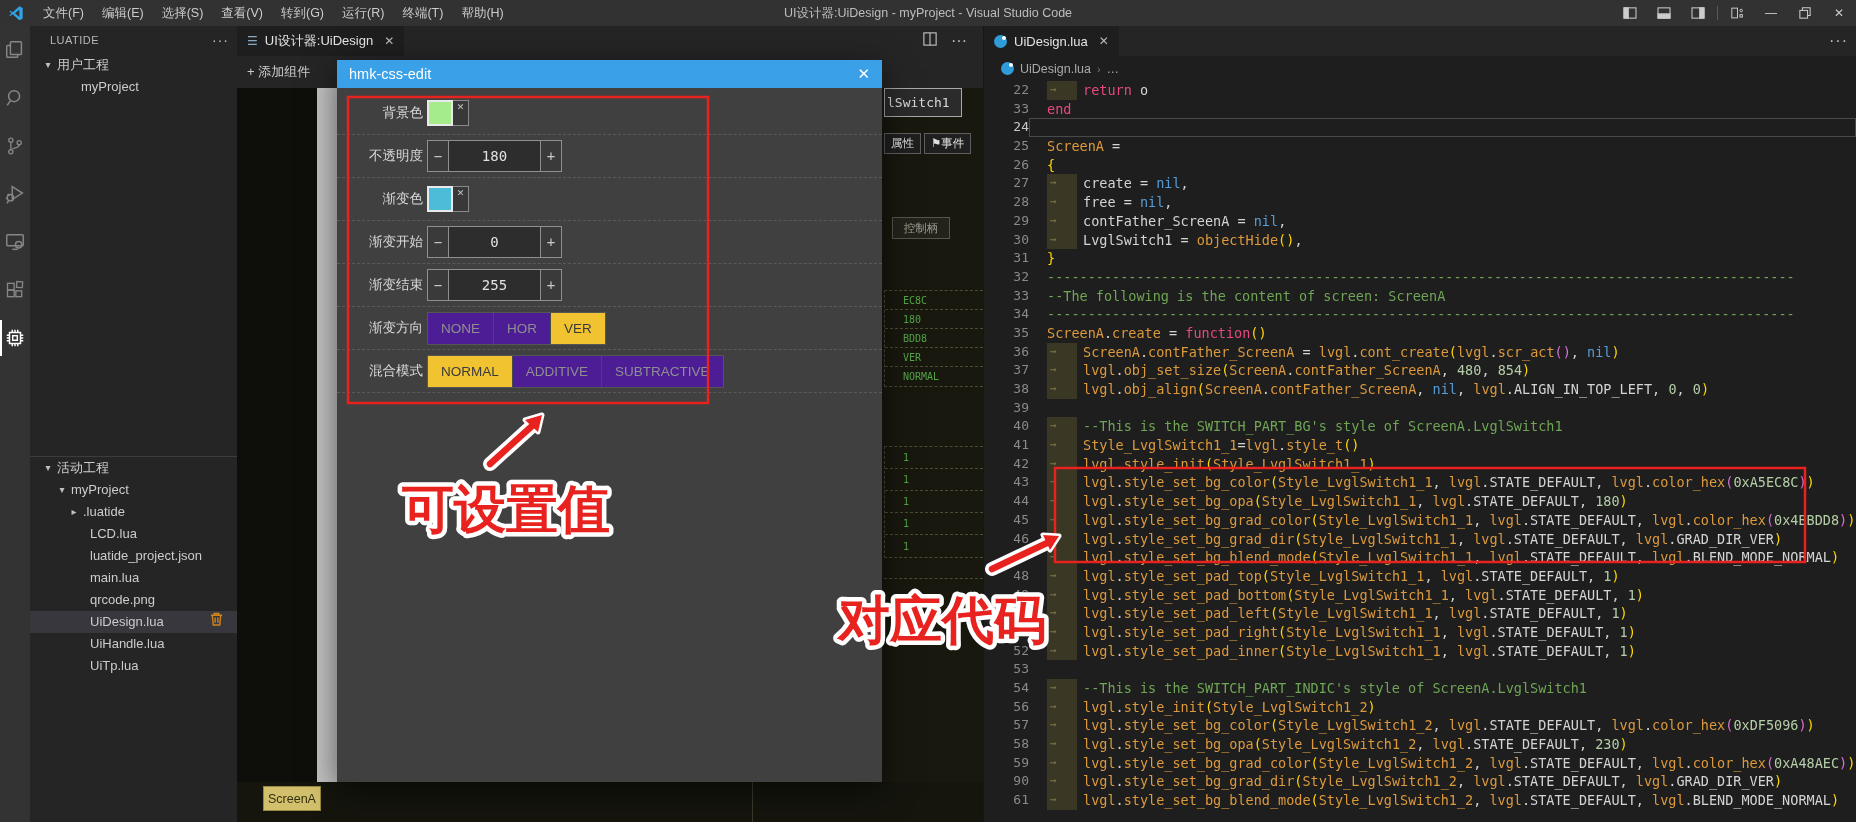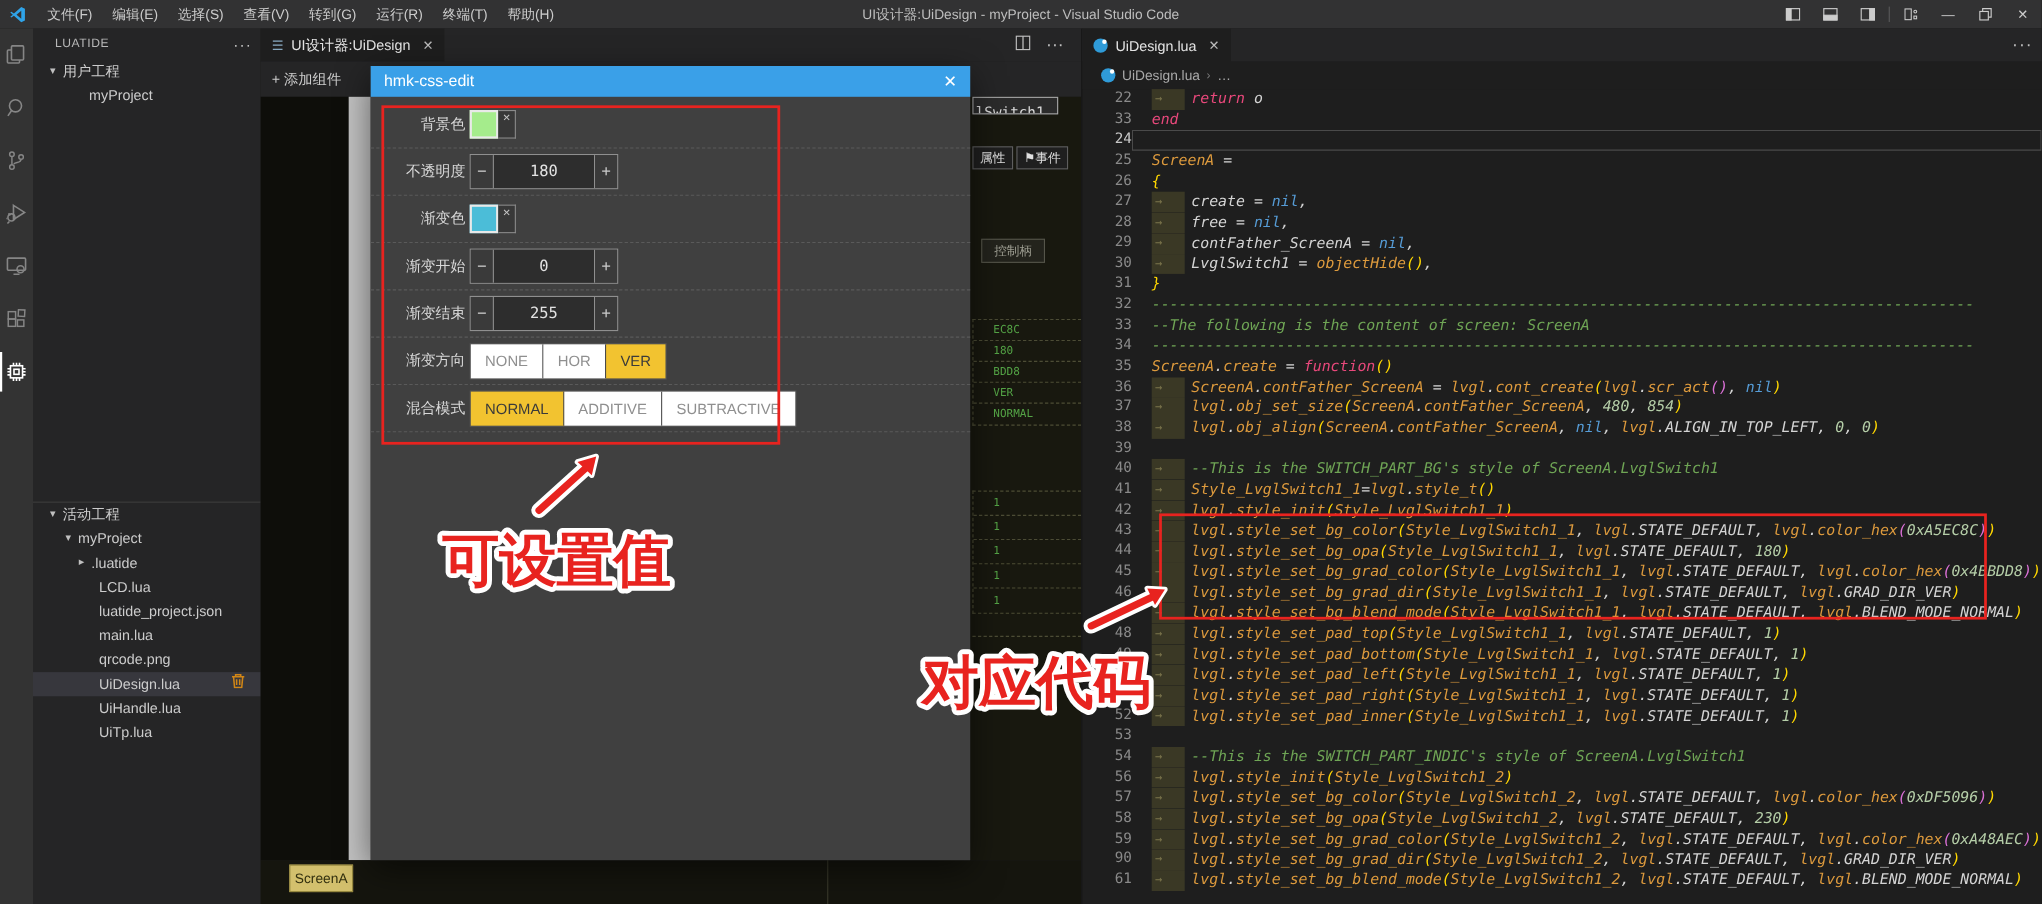--- a/index.html
+++ b/index.html
@@ -46,21 +46,21 @@
   .group-actions{position:absolute;right:16px;top:0;height:30px;display:flex;align-items:center;gap:14px;color:#c0c0c0;}
   .ga-split svg{stroke:#c0c0c0;fill:none;stroke-width:1.3;}
   .dz-toolbar{position:absolute;left:0;top:30px;right:0;height:32px;background:#252526;color:#cccccc;font-size:13px;display:flex;align-items:center;padding-left:10px;}
   .dz-canvas-dark{position:absolute;left:0;top:62px;width:80px;height:694px;background:#0e0e0a;}
   .dz-canvas-strip{position:absolute;left:80px;top:62px;width:20px;height:694px;background:#c3c3c3;}
   .dz-right{position:absolute;left:645px;top:62px;width:101px;height:694px;background:#18180f;}
   .dz-bottom{position:absolute;left:0;top:756px;width:746px;height:40px;background:#15150e;}
   .dz-vline{position:absolute;left:515px;top:756px;width:1px;height:40px;background:#3a3a2c;}
   .screen-tag{position:absolute;left:26px;top:760px;width:58px;height:25px;background:#d3c06d;border:1px solid #97893f;
     color:#33300f;font-size:12.5px;display:flex;align-items:center;justify-content:center;}
-  .frag-input{position:absolute;left:647px;top:62px;width:78px;height:16px;background:#2b2b2b;border:1px solid #a8a8a8;
+  .frag-input{position:absolute;left:647px;top:62px;width:78px;height:29px;background:#2b2b2b;border:1px solid #a8a8a8;
     color:#d8d8d8;font-size:13px;font-family:"DejaVu Sans Mono",monospace;line-height:27px;padding-left:2px;overflow:hidden;}
   .frag-tabs{position:absolute;left:647px;top:107px;display:flex;gap:3px;}
   .frag-tab{height:21px;background:#1f1f1f;border:1px solid #5e5e5e;color:#e0e0e0;font-size:11.5px;
     display:flex;align-items:center;padding:0 6px;white-space:nowrap;}
   .frag-btn{position:absolute;left:655px;top:191px;width:58px;height:22px;background:#23231c;border:1px solid #55554a;
     color:#9f9f93;font-size:11.5px;display:flex;align-items:center;justify-content:center;white-space:nowrap;}
   .frag-table{position:absolute;left:647px;border:1px dashed #4c4c35;border-right:none;}
   .ft-row{border-bottom:1px dashed #4c4c35;color:#54a446;font-family:"DejaVu Sans Mono",monospace;
     font-size:10px;display:flex;align-items:center;padding-left:18px;overflow:hidden;white-space:nowrap;}
   .ft-row:last-child{border-bottom:none;}
@@ -71,21 +71,21 @@
   .editor .tabbar{background:#252526;}
   .lua-icon{width:13px;height:13px;border-radius:50%;background:#2f9bd8;position:relative;flex:0 0 13px;}
   .lua-icon::after{content:"";position:absolute;right:1px;top:1px;width:4px;height:4px;border-radius:50%;background:#ffffff;}
   .ed-more{position:absolute;right:8px;top:0;height:30px;display:flex;align-items:center;color:#c0c0c0;letter-spacing:1px;}
   .breadcrumb{position:absolute;left:0;top:30px;right:0;height:25px;background:#1e1e1e;display:flex;align-items:center;
     gap:6px;padding-left:17px;color:#a9a9a9;font-size:12.5px;}
   .bc-sep{color:#7a7a7a;font-size:11px;}
   .code{position:absolute;left:0;top:55px;right:0;bottom:0;font-family:"DejaVu Sans Mono",monospace;font-size:13.5px;overflow:hidden;}
   .cl{height:18.7px;line-height:18.7px;display:flex;}
   .ln{flex:0 0 45px;text-align:right;color:#8a8a8a;font-size:13px;}
-  .lc{flex:1;padding-left:18px;white-space:pre;overflow:hidden;font-style:italic;}
+  .lc{flex:1;padding-left:18px;white-space:pre;overflow:hidden;}
   .cl.cur .ln{color:#c8c8c8;}
   .cl.cur .lc{box-shadow:inset 0 0 0 1px #4a4a4a;}
   .tb{display:inline-block;width:30px;height:18.7px;background:#3a3825;color:#7b744c;font-size:11px;
     padding-left:3px;margin-right:6px;vertical-align:top;}
   .c{color:#6fa555;} .k{color:#e8487b;} .f{color:#dd9a3d;} .d{color:#d4d4d4;}
   .n{color:#569cd6;} .num{color:#b5cea8;}
   .b0{color:#ffd700;} .b1{color:#da70d6;}
 
   
   .dialog{position:absolute;left:337px;top:60px;width:545px;height:722px;background:#404040;box-shadow:0 8px 30px rgba(0,0,0,.55);}
@@ -97,21 +97,21 @@
   .dfield{display:flex;align-items:center;}
   .swatch{width:26px;height:26px;border:2px solid #e9e9e9;}
   .swx{width:16px;height:26px;border:1px solid #8a8a8a;border-left:none;background:#383838;color:#c5c5c5;
     font-size:9px;display:flex;align-items:flex-start;justify-content:center;padding-top:1px;}
   .stepper{display:flex;width:135px;height:32px;border:1px solid #8f8f8f;}
   .st-btn{flex:0 0 20px;background:#3a3a3a;color:#c9c9c9;display:flex;align-items:center;justify-content:center;
     font-size:14px;font-family:"DejaVu Sans Mono",monospace;}
   .st-val{flex:1;background:#2d2d2d;color:#e2e2e2;display:flex;align-items:center;justify-content:center;
     font-size:14px;font-family:"DejaVu Sans Mono",monospace;border-left:1px solid #8f8f8f;border-right:1px solid #8f8f8f;}
   .segbar{display:flex;height:33px;border:1px solid #555;}
-  .seg{background:#ffffff;color:#8f8f8f;font-size:13.5px;display:flex;align-items:center;justify-content:center;
+  .seg{background:#4c1d95;color:#8f8f8f;font-size:13.5px;display:flex;align-items:center;justify-content:center;
     padding:0 13px;border-right:1px solid #4a4a4a;}
   .seg:last-child{border-right:none;}
   .seg.on{background:#f2c330;color:#3a3a3a;}
   .dlg-footer{position:absolute;left:0;right:0;top:683px;border-top:1px solid #565656;height:39px;}
   .dbtn{position:absolute;top:5px;width:70px;height:29px;background:#42a4f2;color:#ffffff;font-size:13.5px;
     display:flex;align-items:center;justify-content:center;border-radius:1px;cursor:pointer;}
   .dbtn.ok{left:396px;} .dbtn.cancel{left:470px;}
 
   
   .anno{position:absolute;left:0;top:0;width:1856px;height:822px;pointer-events:none;}

